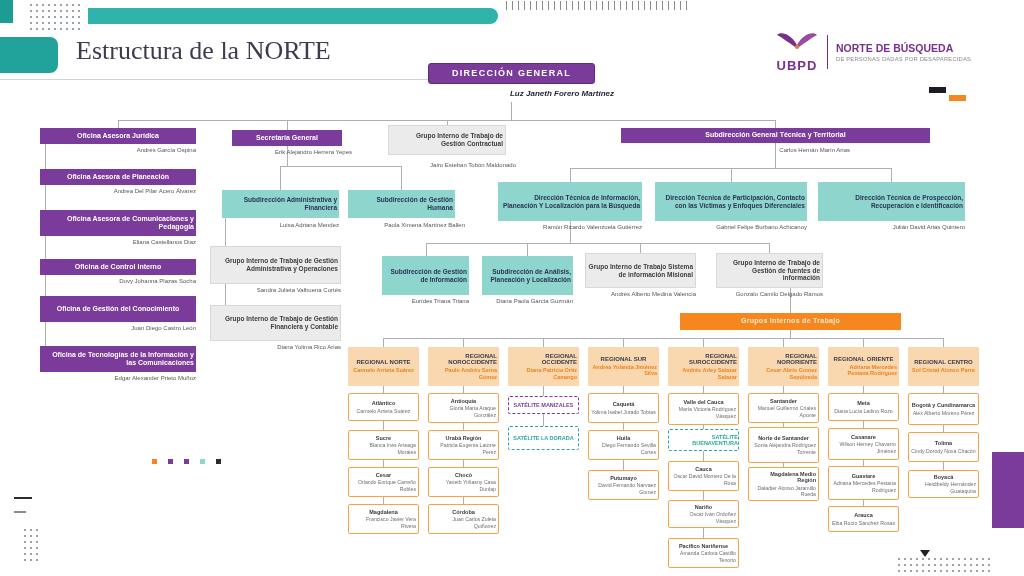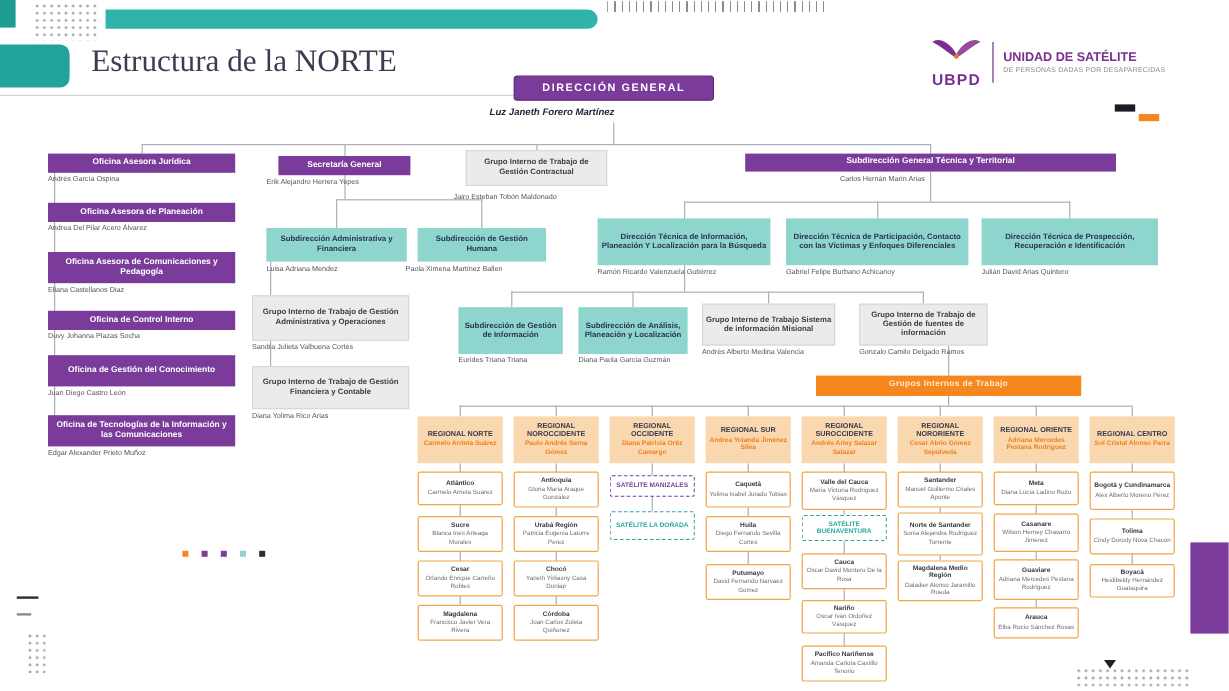--- a/index.html
+++ b/index.html
@@ -1,23 +1,23 @@
 <!DOCTYPE html>
 <html><head>
 <meta charset="utf-8">
 <style>
   html,body{margin:0;padding:0}
   .canvas{position:relative;width:1024px;height:576px;background:#ffffff;font-family:"Liberation Sans",sans-serif;overflow:hidden}
-  .b{position:absolute;box-sizing:border-box;display:flex;flex-direction:column;align-items:center;justify-content:center;text-align:center;z-index:2;line-height:1.2}
+  .b{position:absolute;box-sizing:border-box;display:flex;flex-direction:column;align-items:center;justify-content:center;text-align:right;z-index:2;line-height:1.2}
   .purple{background:#7A3B9B;color:#fff;font-weight:700;font-size:7px;padding:1px 2px}
   .teal{background:#8ED5CE;color:#293453;font-weight:700;font-size:6.5px;padding:1px 2px}
   .grayb{background:#EBEBEB;color:#3d3d3d;font-weight:700;font-size:6.5px;border:1px solid #d8d8d8;padding:1px 2px}
   .dg{background:#7A3B9B;color:#fff;font-weight:700;font-size:9px;letter-spacing:1.3px;border-radius:3px;border:1px solid #5e2b79}
   .banner{background:#F6871F;color:#FFE8CC;font-weight:700;font-size:7px;letter-spacing:.3px}
-  .nm{position:absolute;text-align:left;color:#55565c;font-size:6px;z-index:2;line-height:1.25}
+  .nm{position:absolute;text-align:right;color:#55565c;font-size:6px;z-index:2;line-height:1.25}
   .dgnm{font-style:italic;font-weight:700;color:#1f1f33;font-size:8px}
   .ln{position:absolute;background:#aab0b5;z-index:1}
   .rh{background:#F9D7AF;padding:2px;gap:1px}
   .rt{font-weight:700;font-size:6px;color:#3a3a4d;line-height:1.15}
   .rn{font-size:5.5px;color:#F08019;font-weight:700;line-height:1.2}
   .u{background:#fff;border:1px solid #F2A648;border-radius:2px;padding:2px;gap:1px}
   .ut{font-weight:700;font-size:5.5px;color:#38383f;line-height:1.15}
   .un{font-size:5.2px;color:#6e6e74;line-height:1.2}
   .sat-p{background:#fff;border:1px dashed #7A3B9B;border-radius:2px}
   .sat-p .ut{color:#7A3B9B}
@@ -68,21 +68,21 @@
         <svg width="44" height="24" viewBox="0 0 44 24">
           <path d="M22 15 C16 4, 6 1, 2 5 C8 8, 14 13, 20 17 Z" fill="#7A2E8E"></path>
           <path d="M22 15 C28 4, 38 1, 42 5 C36 8, 30 13, 24 17 Z" fill="#9C4A9E"></path>
           <circle cx="22" cy="17" r="2" fill="#E07C26"></circle>
         </svg>
       </span>
       <span class="logo-acr">UBPD</span>
     </div>
     <div class="logo-div"></div>
     <div class="logo-right">
-      <span class="logo-l1">UNIDAD DE SATÉLITE</span>
+      <span class="logo-l1">NORTE DE BÚSQUEDA</span>
       <span class="logo-l2">DE PERSONAS DADAS POR DESAPARECIDAS</span>
     </div>
   </div>
 
   <div class="ln" style="left:511px;top:102px;width:1px;height:18px"></div>
   <div class="ln" style="left:118px;top:120px;width:657px;height:1px"></div>
   <div class="ln" style="left:118px;top:120px;width:1px;height:8px"></div>
   <div class="ln" style="left:287px;top:120px;width:1px;height:10px"></div>
   <div class="ln" style="left:447px;top:120px;width:1px;height:6px"></div>
   <div class="ln" style="left:775px;top:120px;width:1px;height:8px"></div>

